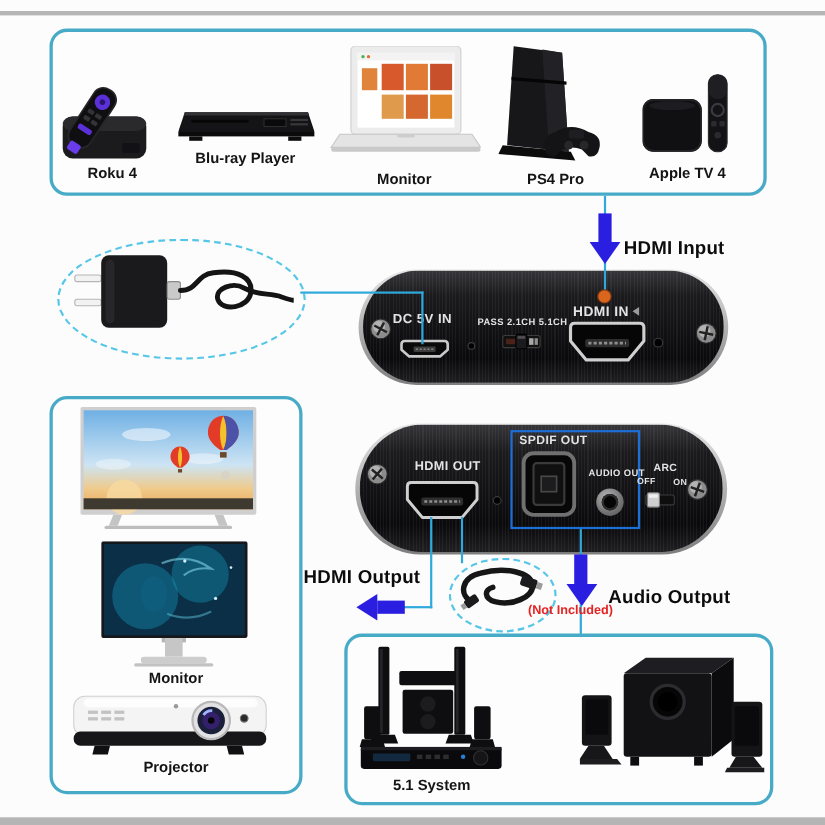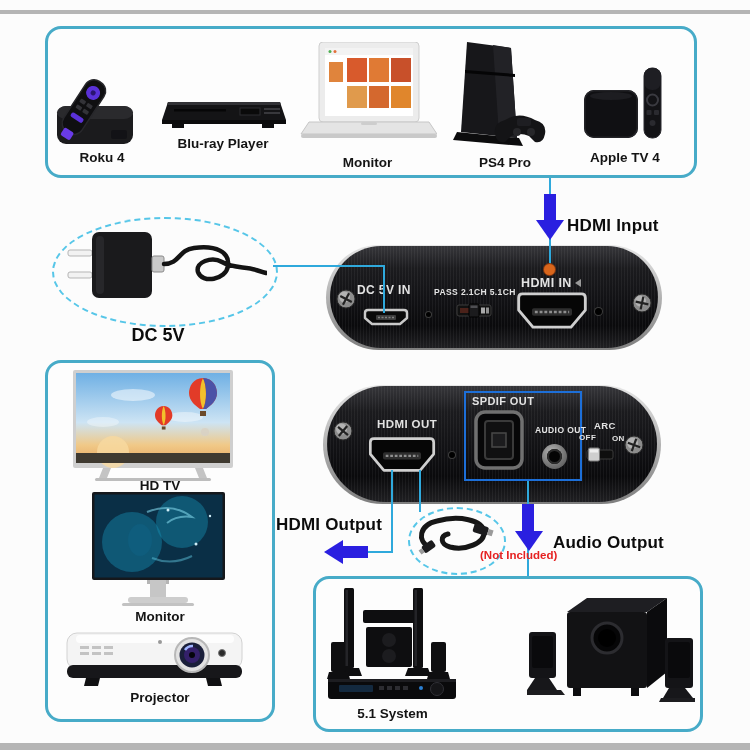--- a/index.html
+++ b/index.html
@@ -117,21 +117,20 @@
 
   <div class="dash-ellipse" style="left:52px;top:217px;width:222px;height:106px;"></div>
   <svg class="abs" style="left:62px;top:226px;" width="205" height="92" viewBox="0 0 205 92">
     <rect x="6" y="24" width="24" height="6" rx="2" fill="#f2f2f2" stroke="#b5b5b5"></rect>
     <rect x="6" y="46" width="24" height="6" rx="2" fill="#f2f2f2" stroke="#b5b5b5"></rect>
     <rect x="30" y="6" width="60" height="66" rx="7" fill="#1a1a1c"></rect>
     <rect x="34" y="10" width="8" height="58" rx="4" fill="#2a2a2e" opacity="0.8"></rect>
     <rect x="90" y="30" width="12" height="16" rx="2" fill="#c9c9c9" stroke="#8a8a8a"></rect>
     <path d="M102,38 C118,38 116,24 132,22 C154,19 168,26 166,40 C164,54 140,58 136,46 C133,36 150,30 160,36 C172,43 184,40 194,44 C200,46 203,47 205,47" fill="none" stroke="#141414" stroke-width="4.5" stroke-linecap="round"></path>
   </svg>
-  <div class="t" style="left:98px;top:325px;width:120px;text-align:center;font-size:18px;color:#0c0c0c;">DC 5V</div>
 
   <div class="pill-outer" style="left:326px;top:245px;width:336px;height:105px;border-radius:53px;"></div>
   <div class="pill" style="left:330px;top:246px;width:328px;height:102px;border-radius:51px;"></div>
 
   <svg class="abs" style="left:336px;top:289px;" width="20" height="20" viewBox="0 0 20 20">
     <circle cx="10" cy="10" r="9" fill="#8c8c8c" stroke="#2c2c2c"></circle>
       <circle cx="8.5" cy="8" r="5.5" fill="#b3b3b3"></circle>
     <g stroke="#222" stroke-width="2.2" transform="rotate(28 10 10)">
         <line x1="3.5" y1="10" x2="16.5" y2="10"></line>
         <line x1="10" y1="3.5" x2="10" y2="16.5"></line>
@@ -285,21 +284,20 @@
     <g transform="translate(82,36) scale(0.62)">
       <path d="M14,0 C24,0 28,9 28,15 C28,23 21,28 17,31 L11,31 C7,28 0,23 0,15 C0,9 4,0 14,0 z" fill="#e23b28"></path>
       <path d="M14,0 C18,8 18,24 14,31 C10,24 10,8 14,0z" fill="#f2c12c"></path>
       <rect x="11" y="33" width="6" height="5" fill="#6b4a2a"></rect>
     </g>
     <circle cx="132" cy="62" r="4" fill="#d8d2c4" opacity="0.9"></circle>
     <polygon points="30,98 38,98 34,108 26,108" fill="#c4c4c4"></polygon>
     <polygon points="122,98 130,98 134,108 126,108" fill="#c4c4c4"></polygon>
     <rect x="22" y="108" width="116" height="3" rx="1.5" fill="#bdbdbd"></rect>
   </svg>
-  <div class="dev-label" style="left:60px;top:478px;width:200px;">HD TV</div>
 
   <svg class="abs" style="left:92px;top:492px;" width="135" height="116" viewBox="0 0 135 116">
     <rect x="0" y="0" width="133" height="88" rx="2" fill="#15181c"></rect>
     <rect x="2.5" y="2.5" width="128" height="83" fill="#0a2f46"></rect>
     <circle cx="40" cy="50" r="30" fill="#147a9c" opacity="0.55"></circle>
     <circle cx="90" cy="30" r="26" fill="#1695b8" opacity="0.4"></circle>
     <ellipse cx="48" cy="48" rx="12" ry="16" fill="#0f5d7d"></ellipse>
     <path d="M55,20 q25,-10 45,5 q-15,-2 -25,6" stroke="#7fd4e8" stroke-width="2" fill="none" opacity="0.6"></path>
     <path d="M60,66 q20,8 40,-2" stroke="#5cc0d8" stroke-width="2" fill="none" opacity="0.5"></path>
     <circle cx="104" cy="52" r="1.5" fill="#cfeef8"></circle>

